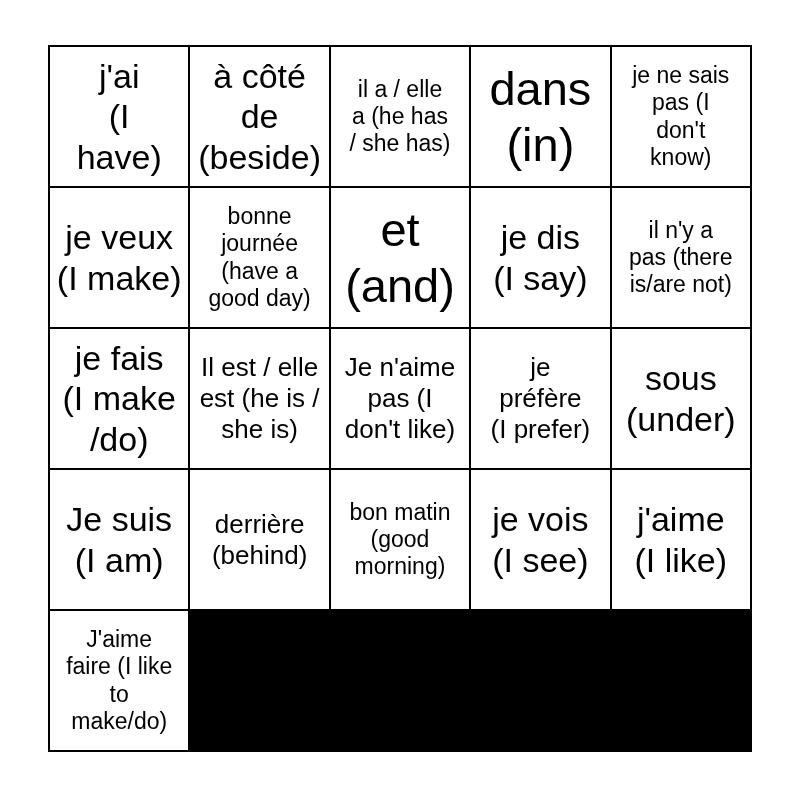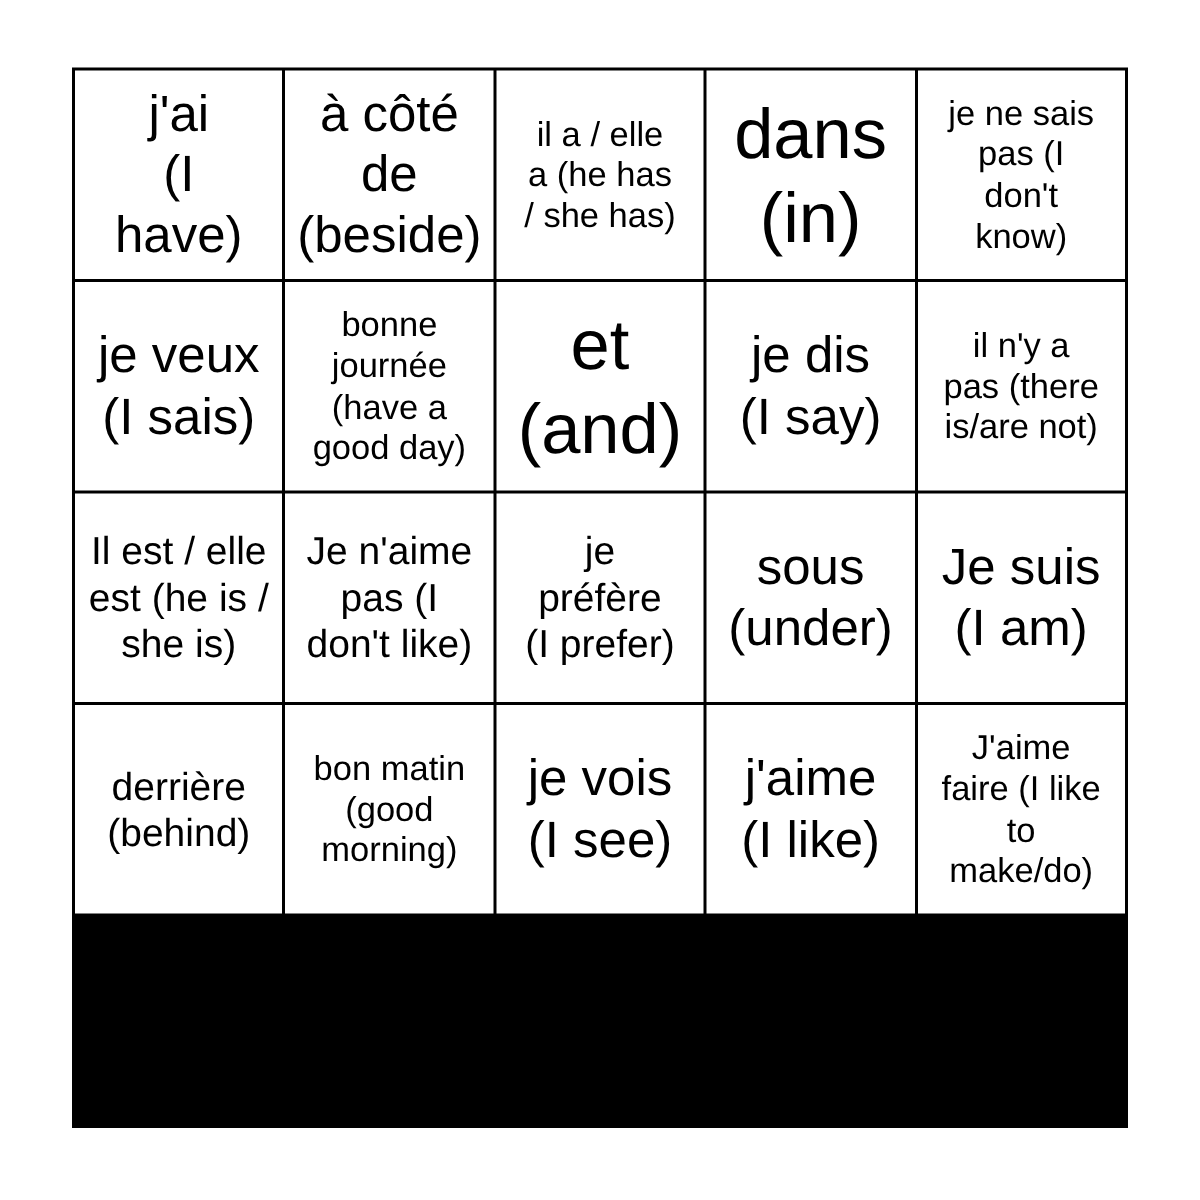--- a/index.html
+++ b/index.html
@@ -55,32 +55,35 @@
     <div class="cell sm">il a / elle
 a (he has
 / she has)</div>
     <div class="cell xl">dans
 (in)</div>
     <div class="cell sm">je ne sais
 pas (I
 don't
 know)</div>
     <div class="cell lg">je veux
-(I sais)</div>
+(I make)</div>
     <div class="cell sm">bonne
 journée
 (have a
 good day)</div>
     <div class="cell xl">et
 (and)</div>
     <div class="cell lg">je dis
 (I say)</div>
     <div class="cell sm">il n'y a
 pas (there
 is/are not)</div>
+    <div class="cell lg">je fais
+(I make
+/do)</div>
     <div class="cell md">Il est / elle
 est (he is /
 she is)</div>
     <div class="cell md">Je n'aime
 pas (I
 don't like)</div>
     <div class="cell md">je
 préfère
 (I prefer)</div>
     <div class="cell lg">sous

